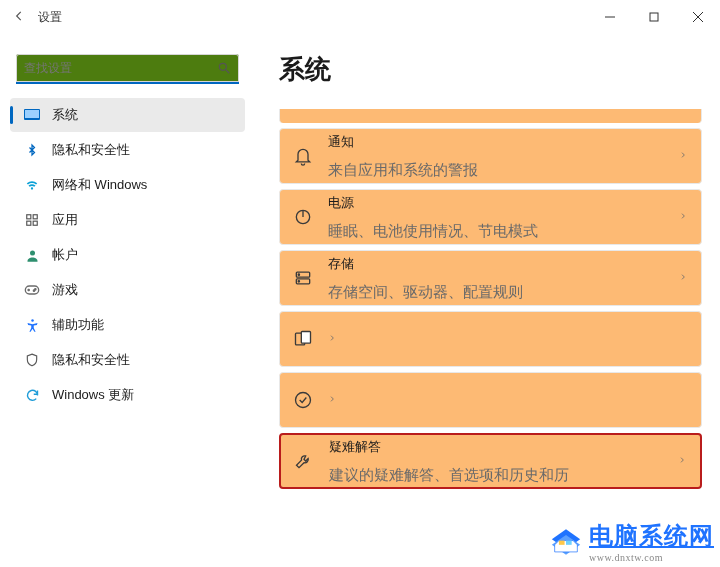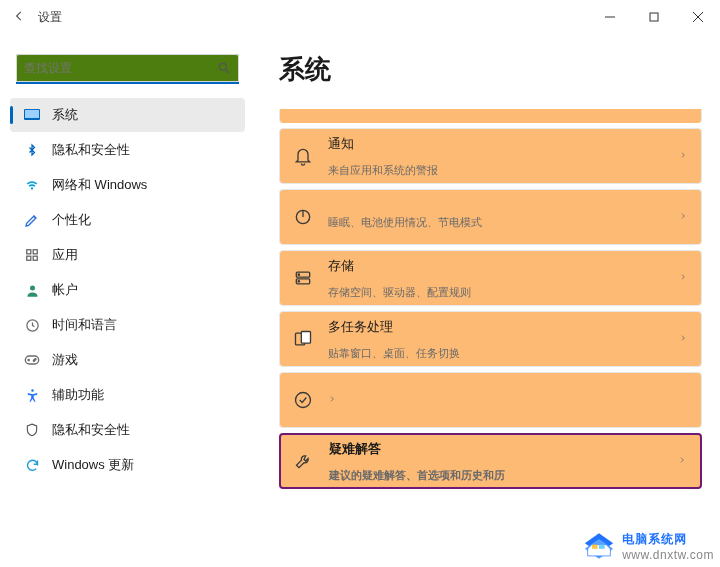--- a/index.html
+++ b/index.html
@@ -69,38 +69,38 @@
   .cards { display: flex; flex-direction: column; gap: 5px; }
   .card {
     background: #fdba74;
     border: 1px solid #e8e8e8;
     border-radius: 4px;
     height: 56px;
     display: flex; align-items: center;
     padding: 0 14px 0 12px;
     gap: 14px;
   }
-  .card.highlight { border: 2px solid #701a75; font-weight: bold; }
+  .card.highlight { border: 2px solid #b91c1c; }
   .card.thin { height: 14px; padding: 0; border-bottom: none; border-top: none; border-radius: 0 0 4px 4px;}
   .card-ico { width: 22px; height: 22px; display: flex; align-items: center; justify-content: center; color: #3a3a3a; }
   .card-text { flex: 1; }
   .card-title { font-size: 13px; }
-  .card-sub { font-size: 11px; color: #6a6a6a; margin-top: 10px; }
+  .card-sub { font-size: 15px; color: #6a6a6a; margin-top: 10px; }
   .chev { color: #6a6a6a; font-size: 14px; }
   
   .watermark {
     position: absolute; right: 6px; bottom: 4px;
     display: flex; align-items: center; gap: 6px;
     color: #1f73ff; font-weight: 700;
   }
   .watermark .logo {
     width: 34px; height: 34px;
   }
-  .watermark-text .big { font-size: 12px; letter-spacing: 1px; }
-  .watermark-text .small { font-size: 12px; color: #888; font-weight: 400; letter-spacing: 0.5px; }
+  .watermark-text .big { font-size: 24px; letter-spacing: 1px; text-decoration: underline; }
+  .watermark-text .small { font-size: 10px; color: #888; font-weight: 400; letter-spacing: 0.5px; font-family: Liberation Serif, serif; }
 </style>
 </head>
 <body>
 
 <div class="window">
 
   <div class="titlebar">
     <div class="titlebar-left">
       <span class="back">
         <svg width="14" height="14" viewBox="0 0 24 24" fill="none" stroke="#555" stroke-width="2">
@@ -164,58 +164,40 @@
           <li>
             <span class="nav-ico">
               <svg width="16" height="14" viewBox="0 0 24 24" fill="#0aa0d6">
                 <path d="M12 20a2 2 0 100-4 2 2 0 000 4zM3 9a15 15 0 0118 0l-2 2a12 12 0 00-14 0zM6 13a10 10 0 0112 0l-2 2a7 7 0 00-8 0z"></path>
               </svg>
             </span>
     <span>网络和 Windows</span>
           </li>
           <li>
             <span class="nav-ico">
-              <svg width="16" height="16" viewBox="0 0 24 24" fill="none" stroke="#2f6fd8" stroke-width="2">
-                <path d="M3 21l4-1 11-11-3-3L4 17z"></path>
-                <path d="M14 6l3 3"></path>
-              </svg>
-            </span>
-    <span>个性化</span>
-          </li>
-          <li>
-            <span class="nav-ico">
               <svg width="14" height="14" viewBox="0 0 24 24" fill="none" stroke="#555" stroke-width="2">
                 <rect x="3" y="3" width="7" height="7"></rect>
                 <rect x="14" y="3" width="7" height="7"></rect>
                 <rect x="3" y="14" width="7" height="7"></rect>
                 <rect x="14" y="14" width="7" height="7"></rect>
               </svg>
             </span>
     <span>应用</span>
           </li>
           <li>
             <span class="nav-ico">
               <svg width="15" height="15" viewBox="0 0 24 24" fill="#2e8f6f">
                 <circle cx="12" cy="8" r="4"></circle>
                 <path d="M4 21c0-4 4-6 8-6s8 2 8 6v1H4z"></path>
               </svg>
             </span>
     <span>帐户</span>
           </li>
           <li>
             <span class="nav-ico">
-              <svg width="15" height="15" viewBox="0 0 24 24" fill="none" stroke="#6b6b6b" stroke-width="2">
-                <circle cx="12" cy="12" r="9"></circle>
-                <path d="M12 7v5l3 2"></path>
-              </svg>
-            </span>
-    <span>时间和语言</span>
-          </li>
-          <li>
-            <span class="nav-ico">
               <svg width="16" height="12" viewBox="0 0 24 16" fill="none" stroke="#6b6b6b" stroke-width="2">
                 <rect x="2" y="2" width="20" height="12" rx="6"></rect>
                 <path d="M7 6v4M5 8h4"></path>
                 <circle cx="17" cy="7" r="1" fill="#6b6b6b"></circle>
                 <circle cx="15" cy="9" r="1" fill="#6b6b6b"></circle>
               </svg>
             </span>
     <span>游戏</span>
           </li>
           <li>
@@ -269,20 +251,21 @@
     </span>
           </div>
           <div class="card">
     <span class="card-ico">
               <svg width="20" height="20" viewBox="0 0 24 24" fill="none" stroke="#3a3a3a" stroke-width="1.6">
                 <circle cx="12" cy="12" r="8"></circle>
                 <line x1="12" y1="4" x2="12" y2="12"></line>
               </svg>
             </span>
     <div class="card-text">
+      <div class="card-title">电源</div>
       <div class="card-sub">睡眠、电池使用情况、节电模式</div>
     </div>
     <span class="chev">
       <svg width="8" height="12" viewBox="0 0 24 24" fill="none" stroke="#6a6a6a" stroke-width="2.5">
                 <path d="M9 5l7 7-7 7"></path>
               </svg>
     </span>
           </div>
           <div class="card">
     <span class="card-ico">
@@ -303,24 +286,20 @@
               </svg>
     </span>
           </div>
           <div class="card">
     <span class="card-ico">
               <svg width="20" height="20" viewBox="0 0 24 24" fill="none" stroke="#3a3a3a" stroke-width="1.6">
                 <rect x="3" y="5" width="11" height="14" rx="1"></rect>
                 <rect x="10" y="3" width="11" height="14" rx="1" fill="#fff"></rect>
               </svg>
             </span>
-    <div class="card-text">
-      <div class="card-title">多任务处理</div>
-      <div class="card-sub">贴靠窗口、桌面、任务切换</div>
-    </div>
     <span class="chev">
       <svg width="8" height="12" viewBox="0 0 24 24" fill="none" stroke="#6a6a6a" stroke-width="2.5">
                 <path d="M9 5l7 7-7 7"></path>
               </svg>
     </span>
           </div>
           <div class="card">
     <span class="card-ico">
               <svg width="20" height="20" viewBox="0 0 24 24" fill="none" stroke="#3a3a3a" stroke-width="1.6">
                 <circle cx="12" cy="12" r="9"></circle>

